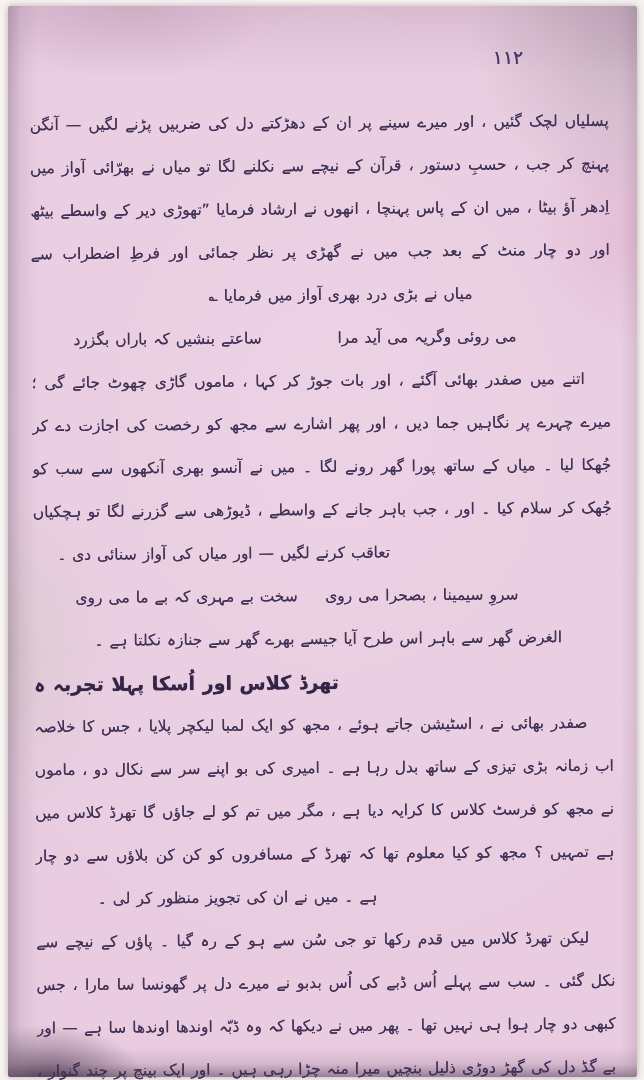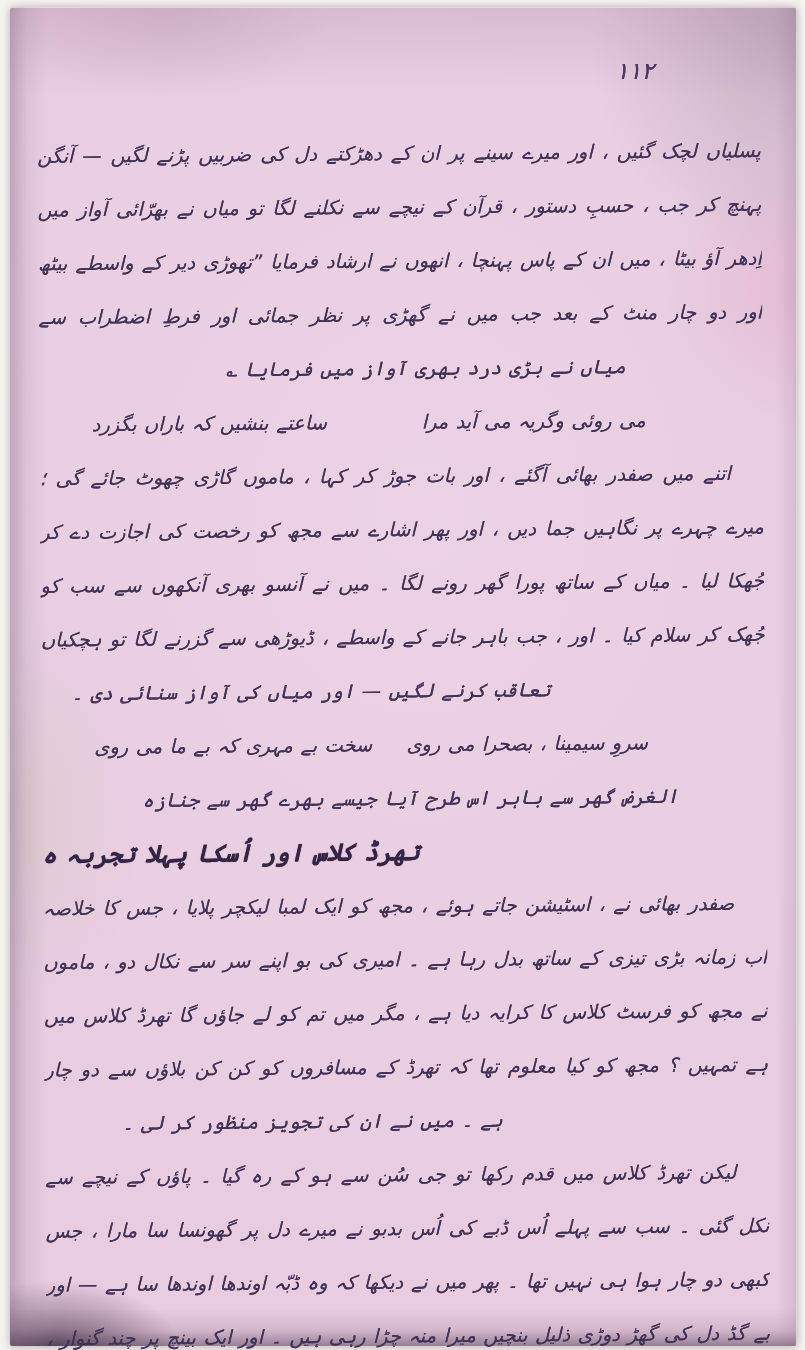--- a/index.html
+++ b/index.html
@@ -4,21 +4,21 @@
 <style>
   html, body {
     margin: 0; padding: 0;
     width: 644px; height: 1080px;
     overflow: hidden;
     background: #f7f4f0;
     font-family: "DejaVu Sans", sans-serif;
   }
   .scan {
     position: relative;
-    width: 644px; height: 1080px; font-style: italic;
+    width: 644px; height: 1080px;
   }
   
   .paper {
     position: absolute;
     top: 6px; left: 8px; right: 7px; bottom: 3px;
     border-radius: 2px;
     direction: rtl;
     background:
       radial-gradient(130% 90% at 52% 38%, rgba(255,255,255,0.12), rgba(255,255,255,0) 60%),
       linear-gradient(to right, rgba(100,78,102,0.32), rgba(100,78,102,0.10) 13px, rgba(100,78,102,0) 30px),

